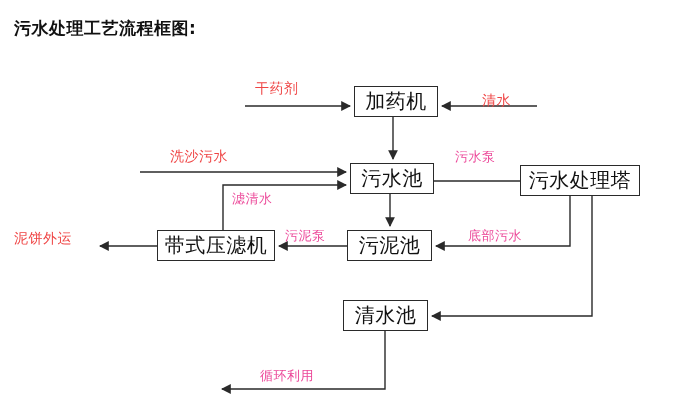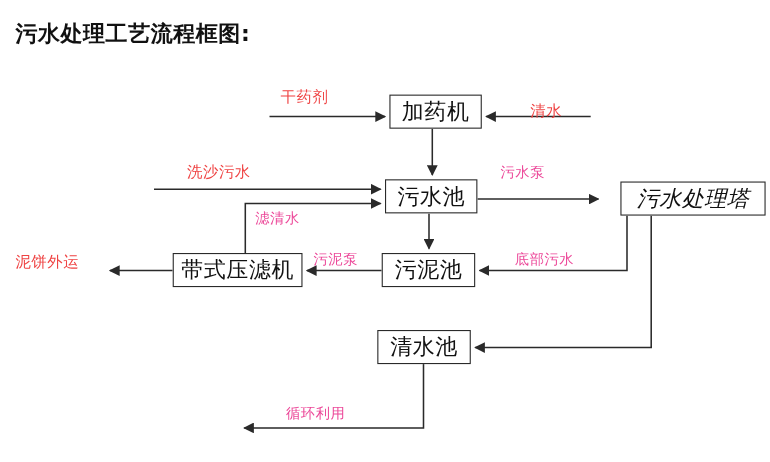--- a/index.html
+++ b/index.html
@@ -12,21 +12,21 @@
     width: 700px;
     height: 420px;
     background: #ffffff;
     font-family: "DejaVu Sans", "Liberation Sans", sans-serif;
     overflow: hidden;
   }
   #diagram-title {
     position: absolute;
     left: 14px;
     top: 17px;
-    font-size: 20px;
+    font-size: 17px;
     font-weight: bold;
     color: #111111;
     letter-spacing: 0.5px;
     white-space: nowrap;
   }
   #flow-svg {
     position: absolute;
     left: 0;
     top: 0;
     width: 700px;
@@ -103,21 +103,21 @@
   </svg>
 
   <div class="node-box" style="left:354px; top:86px; width:84px; height:31px;">
     <span>加药机</span>
   </div>
 
   <div class="node-box" style="left:350px; top:163px; width:84px; height:31px;">
     <span>污水池</span>
   </div>
 
-  <div class="node-box" style="left:564px; top:165px; width:132px; height:31px;font-style:italic;">
+  <div class="node-box" style="left:520px; top:165px; width:120px; height:31px;">
     <span>污水处理塔</span>
   </div>
 
   <div class="node-box" style="left:347px; top:230px; width:85px; height:31px;">
     <span>污泥池</span>
   </div>
 
   <div class="node-box" style="left:157px; top:230px; width:118px; height:31px;">
     <span>带式压滤机</span>
   </div>

